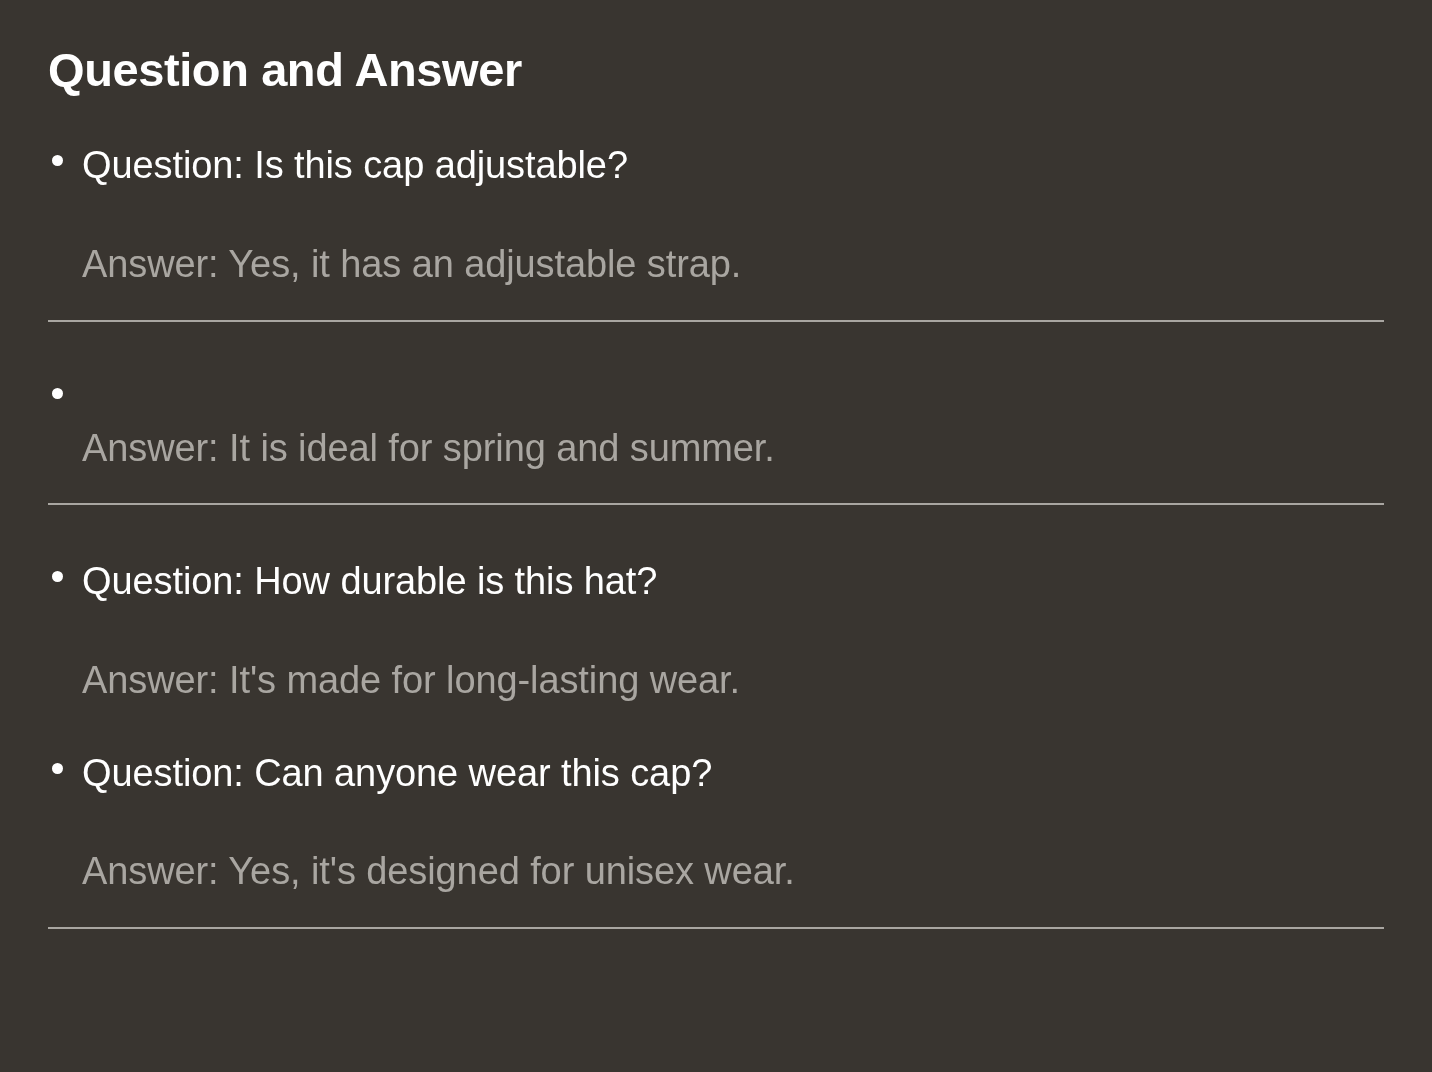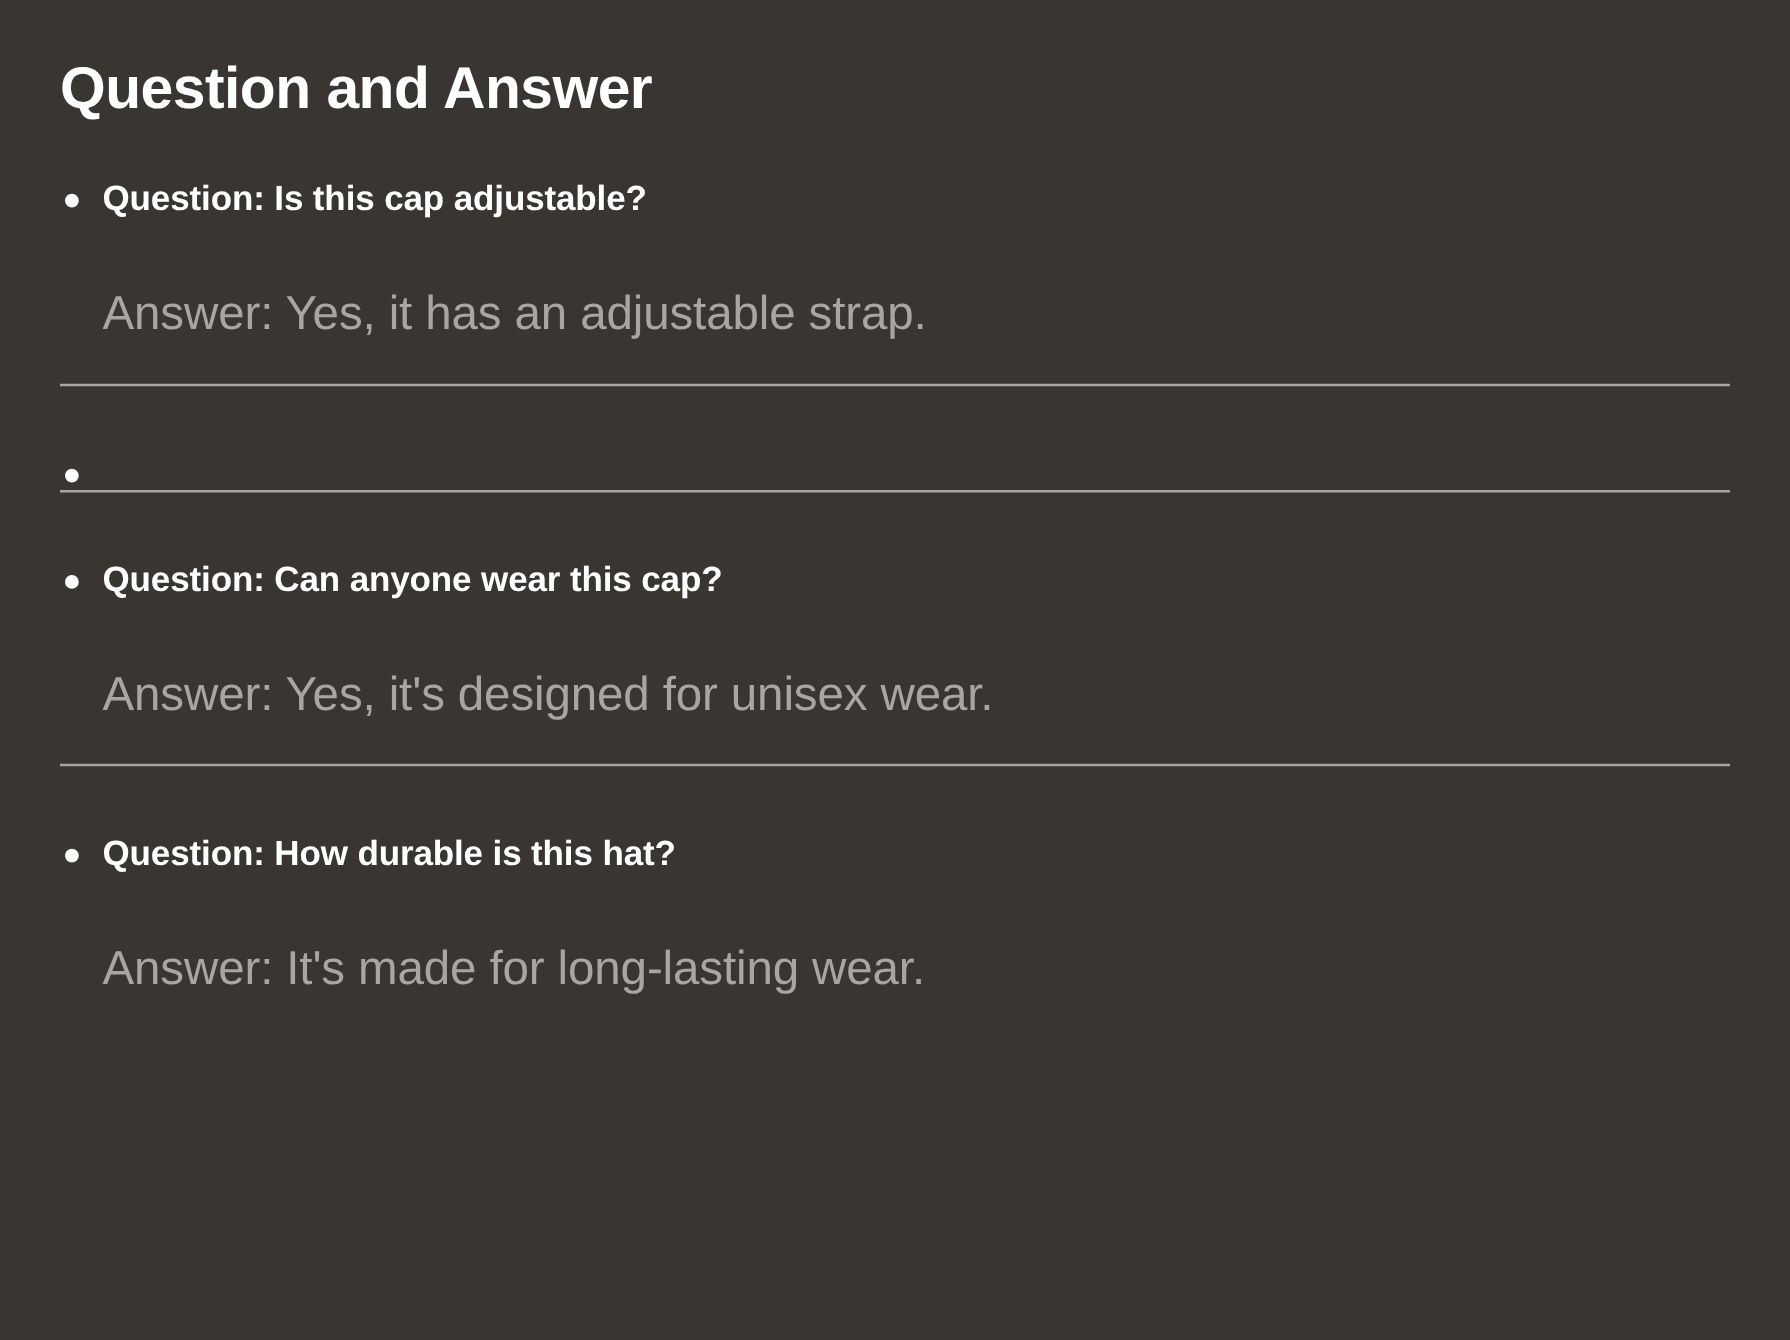--- a/index.html
+++ b/index.html
@@ -54,22 +54,22 @@
     position: absolute;
     left: 4px;
     top: 14px;
     width: 11px;
     height: 11px;
     border-radius: 50%;
     background: #ffffff;
   }
 
   .qa-question {
-    font-size: 28px;
-    font-weight: bold;
+    font-size: 38px;
+    font-weight: normal;
     line-height: 1.28;
     color: #ffffff;
     letter-spacing: -0.1px;
   }
 
   .qa-answer {
     margin-top: 50px;
     padding-left: 34px;
     font-size: 38px;
     font-weight: normal;
@@ -101,35 +101,36 @@
         <span class="qa-question">Question: Is this cap adjustable?</span>
       </div>
       <div class="qa-answer">Answer: Yes, it has an adjustable strap.</div>
       <hr class="qa-divider">
     </li>
 
     <li class="qa-item">
       <div class="qa-question-row">
         <span class="qa-bullet"></span>
       </div>
-      <hr class="qa-divider">
-    </li>
-
-    <li class="qa-item">
-      <div class="qa-question-row">
-        <span class="qa-bullet"></span>
-        <span class="qa-question">Question: Can anyone wear this cap?</span>
-      </div>
-      <div class="qa-answer">Answer: Yes, it's designed for unisex wear.</div>
+      <div class="qa-answer">Answer: It is ideal for spring and summer.</div>
       <hr class="qa-divider">
     </li>
 
     <li class="qa-item">
       <div class="qa-question-row">
         <span class="qa-bullet"></span>
         <span class="qa-question">Question: How durable is this hat?</span>
       </div>
       <div class="qa-answer">Answer: It's made for long-lasting wear.</div>
 
     </li>
 
+    <li class="qa-item">
+      <div class="qa-question-row">
+        <span class="qa-bullet"></span>
+        <span class="qa-question">Question: Can anyone wear this cap?</span>
+      </div>
+      <div class="qa-answer">Answer: Yes, it's designed for unisex wear.</div>
+      <hr class="qa-divider">
+    </li>
+
   </ul>
 </div>
 
 </body></html>

